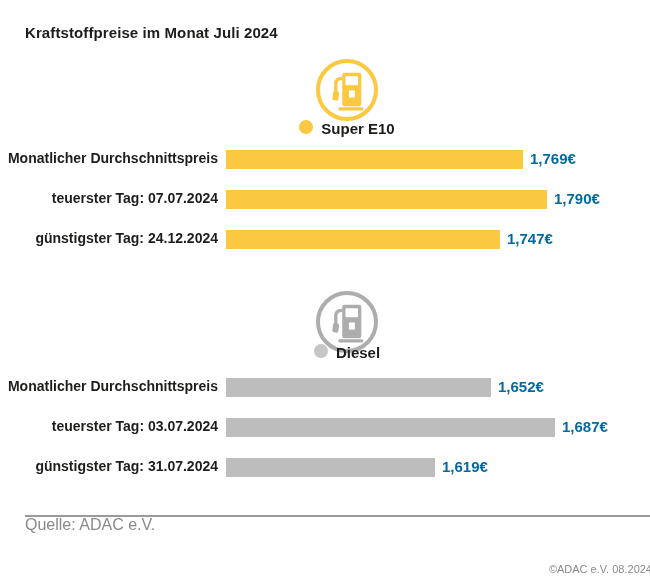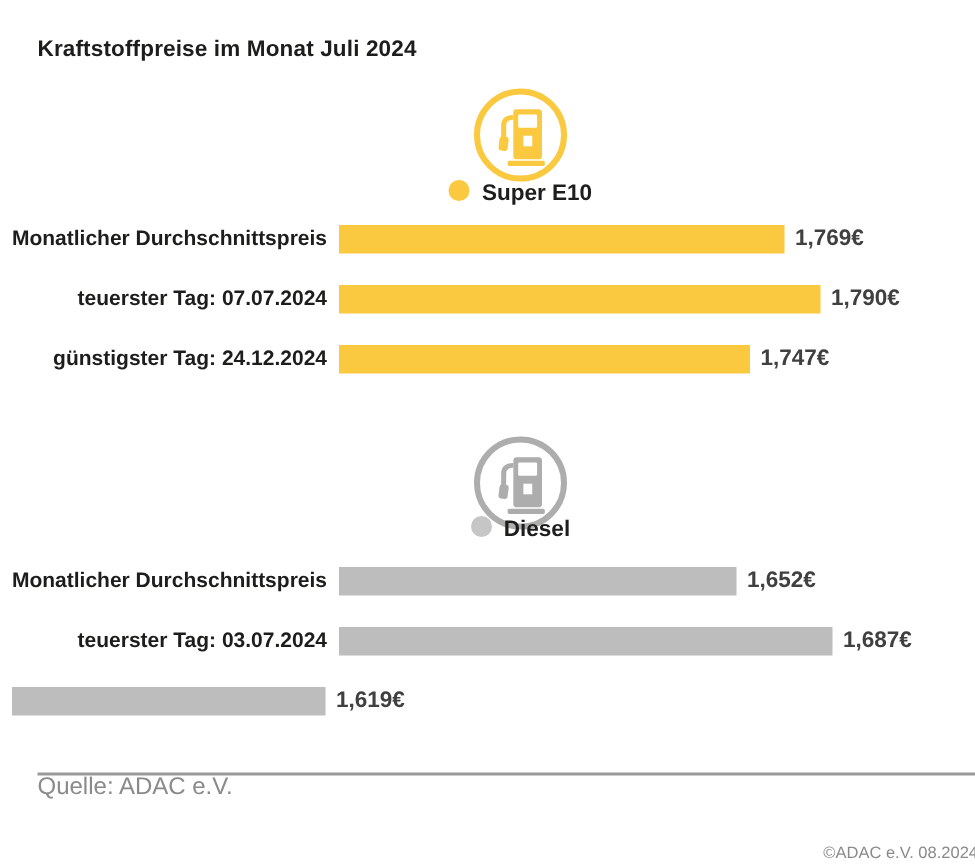--- a/index.html
+++ b/index.html
@@ -28,21 +28,21 @@
   .legend-dot{width:14px;height:14px;border-radius:50%;display:inline-block;}
   .legend-label{font-size:15px;font-weight:bold;color:#1d1d1b;}
   .row{
     position:absolute;left:0;height:19px;display:flex;align-items:flex-start;width:100%;
   }
   .row-label{
     width:218px;text-align:right;font-size:14px;font-weight:bold;color:#1d1d1b;
     white-space:nowrap;
   }
   .bar{height:19px;margin-left:8px;flex:0 0 auto;}
-  .row-value{margin-left:7px;font-size:15px;font-weight:bold;color:#404040;white-space:nowrap;}
+  .row-value{margin-left:7px;font-size:15px;font-weight:bold;color:#0369a1;white-space:nowrap;}
   .r-s1{top:150px}.r-s2{top:190px}.r-s3{top:230px}
   .r-d1{top:378px}.r-d2{top:418px}.r-d3{top:458px}
   .footer-line{
     position:absolute;top:515px;left:25px;right:25px;height:0;
     border-top:2px solid #9a9a9a;
   }
   .footer-left{
     position:absolute;top:516px;left:25px;font-size:16px;color:#8a8a8a;
   }
   .footer-right{
@@ -121,20 +121,21 @@
     <div class="row-label">Monatlicher Durchschnittspreis</div>
     <div class="bar" style="width: 265px; background-color: rgb(189, 189, 189);"></div>
     <div class="row-value">1,652€</div>
   </div>
   <div class="row r-d2">
     <div class="row-label">teuerster Tag: 03.07.2024</div>
     <div class="bar" style="width: 329px; background-color: rgb(189, 189, 189);"></div>
     <div class="row-value">1,687€</div>
   </div>
   <div class="row r-d3">
+    <div class="row-label">günstigster Tag: 31.07.2024</div>
     <div class="bar" style="width: 209px; background-color: rgb(189, 189, 189);"></div>
     <div class="row-value">1,619€</div>
   </div>
 
   <div class="footer-line"></div>
   <div class="footer-left">Quelle: ADAC e.V.</div>
   <div class="footer-right">©ADAC e.V. 08.2024</div>
 
 </div>
 

